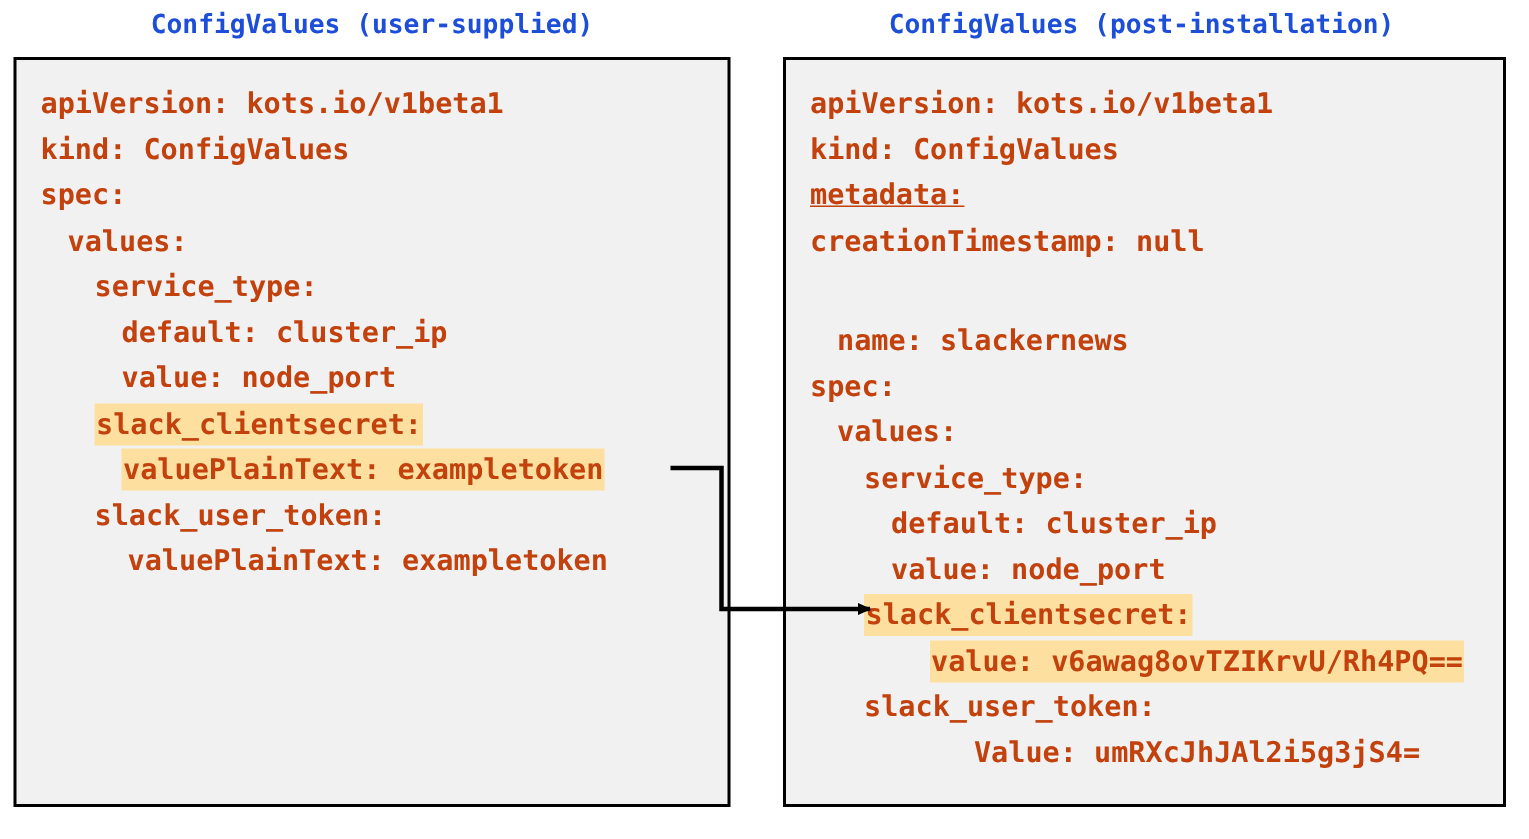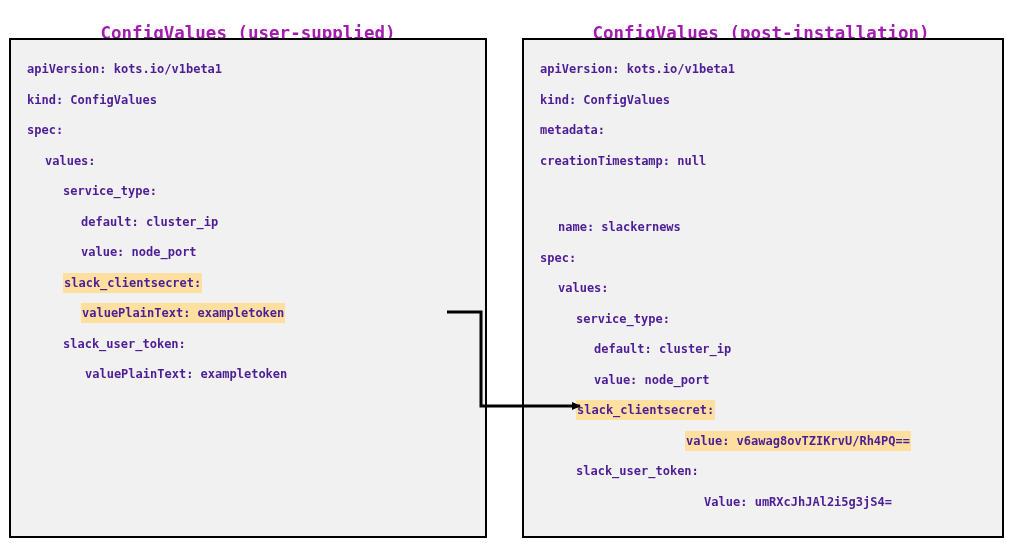--- a/index.html
+++ b/index.html
@@ -20,29 +20,29 @@
     position: absolute;
     top: 0;
     width: 496px;
     height: 559px;
   }
   #panel-left  { left: 0px; }
   #panel-right { left: 513px; }
 
   .panel-title {
     position: absolute;
-    top: 23px;
+    top: 7px;
     left: 0;
     width: 496px;
     text-align: center;
     font-family: "DejaVu Sans Mono", "Liberation Mono", monospace;
     font-size: 17.5px;
     font-weight: bold;
     letter-spacing: 0px;
-    color: #a21caf;
+    color: #1d4ed8;
     white-space: nowrap;
   }
 
   .code-box {
     position: absolute;
     top: 38px;
     left: 9px;
     width: 478px;
     height: 500px;
     background: #f1f1f1;
@@ -60,23 +60,23 @@
     top: 14px;
     left: 0px;
     right: 0;
   }
 
   .code-line {
     height: 30.5px;
     line-height: 30.5px;
     white-space: pre;
     font-family: "DejaVu Sans Mono", "Liberation Mono", monospace;
-    font-size: 12px;
+    font-size: 19px;
     font-weight: bold;
-    color: #4c1d95;
+    color: #c2410c;
     padding-left: 16px;
   }
 
   .code-line .hl {
     background: #fde0a0;
     padding: 3px 1px 3px 1px;
     box-decoration-break: clone;
     -webkit-box-decoration-break: clone;
   }
 
@@ -111,21 +111,21 @@
       </div>
   </div>
 </div>
 
 <div class="panel" id="panel-right">
   <div class="panel-title">ConfigValues (post-installation)</div>
   <div class="code-box">
     <div class="code-lines">
         <div class="code-line" style="padding-left: 16px;"><span>apiVersion: kots.io/v1beta1</span></div>
         <div class="code-line" style="padding-left: 16px;"><span>kind: ConfigValues</span></div>
-        <div class="code-line" style=""><span>metadata:</span></div>
+        <div class="code-line" style=" text-decoration: underline;"><span>metadata:</span></div>
         <div class="code-line" style=""><span>creationTimestamp: null</span></div>
         <div class="code-line" style="padding-left: 34px; margin-top: 36px;"><span>name: slackernews</span></div>
         <div class="code-line" style="padding-left: 16px;"><span>spec:</span></div>
         <div class="code-line" style="padding-left: 34px;"><span>values:</span></div>
         <div class="code-line" style="padding-left: 52px;"><span>service_type:</span></div>
         <div class="code-line" style="padding-left: 70px;"><span>default: cluster_ip</span></div>
         <div class="code-line" style="padding-left: 70px;"><span>value: node_port</span></div>
         <div class="code-line" style="padding-left: 52px;"><span class="hl">slack_clientsecret:</span></div>
         <div class="code-line" style="padding-left: 70px; text-align: center;"><span class="hl">value: v6awag8ovTZIKrvU/Rh4PQ==</span></div>
         <div class="code-line" style="padding-left: 52px;"><span>slack_user_token:</span></div>

